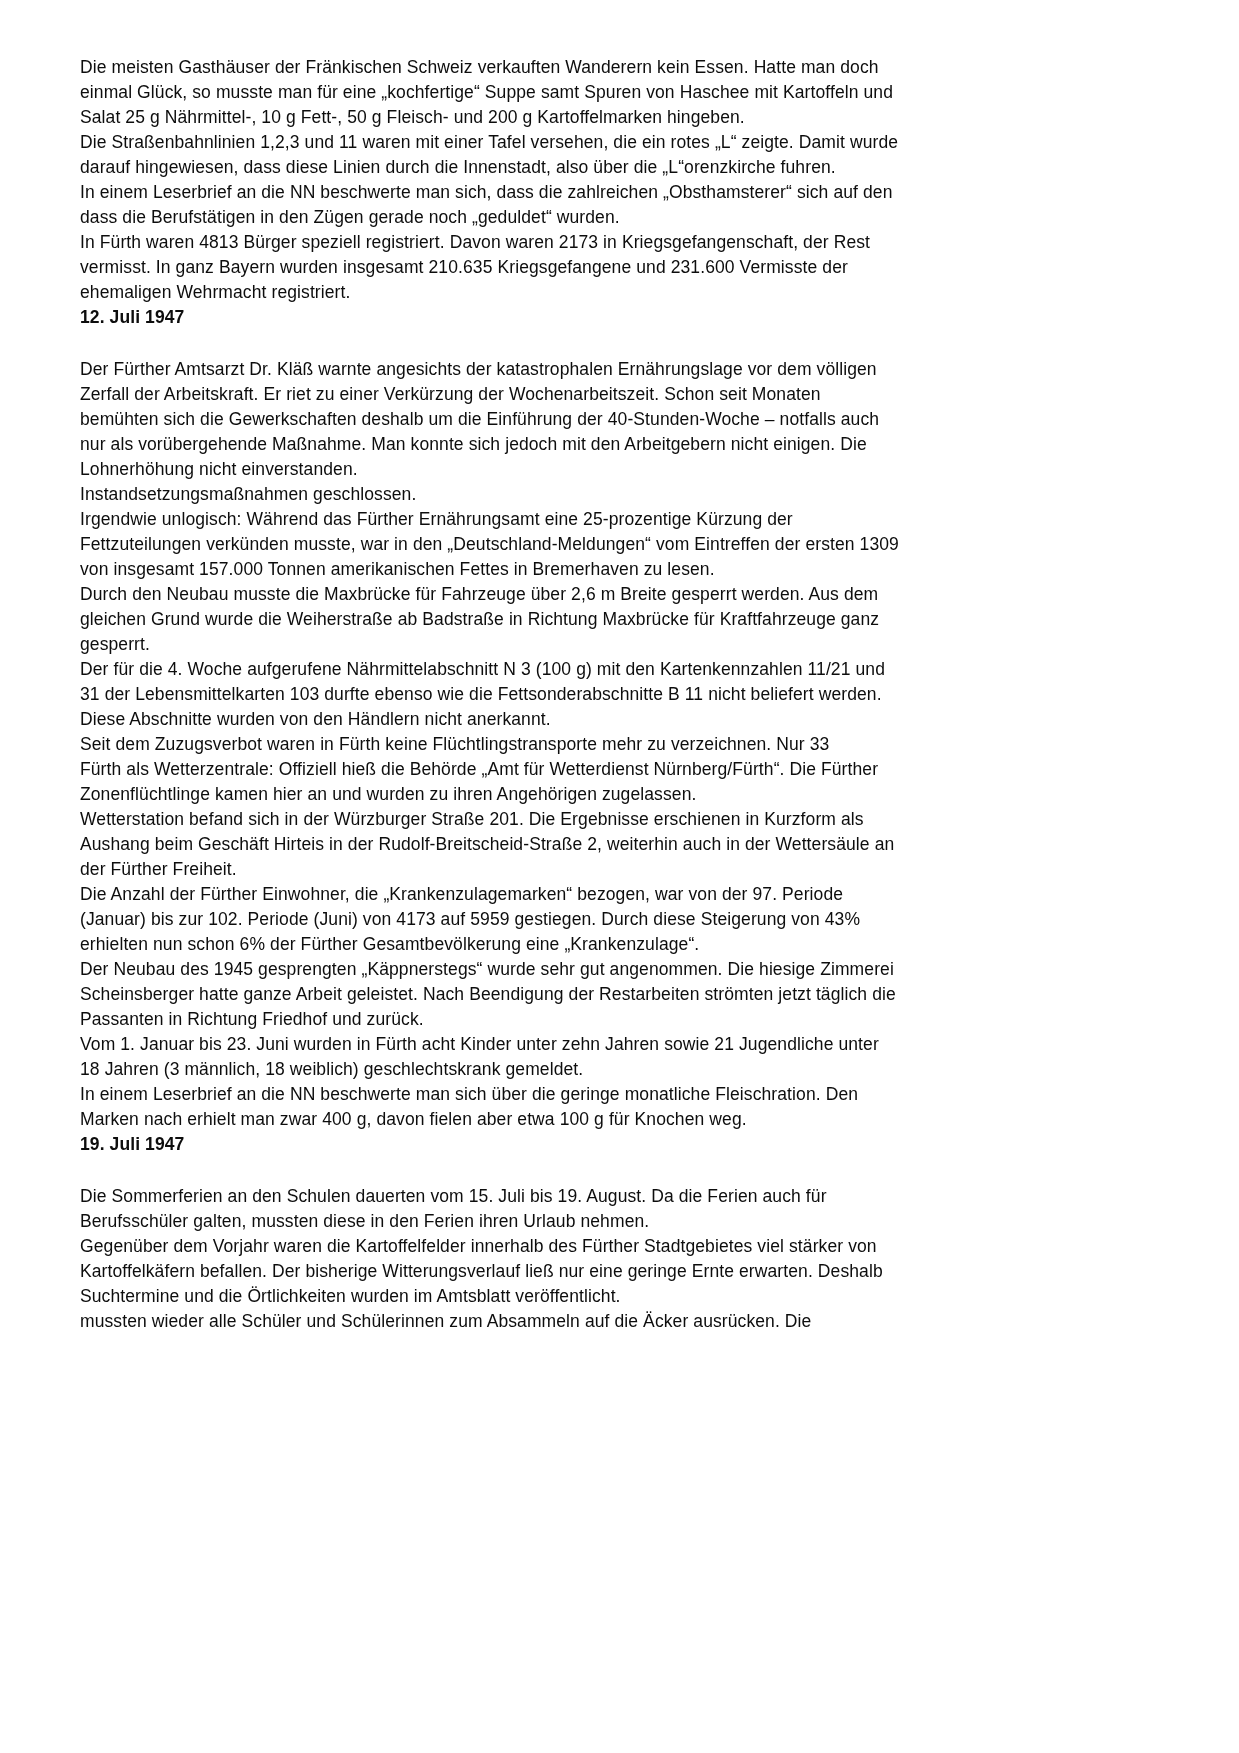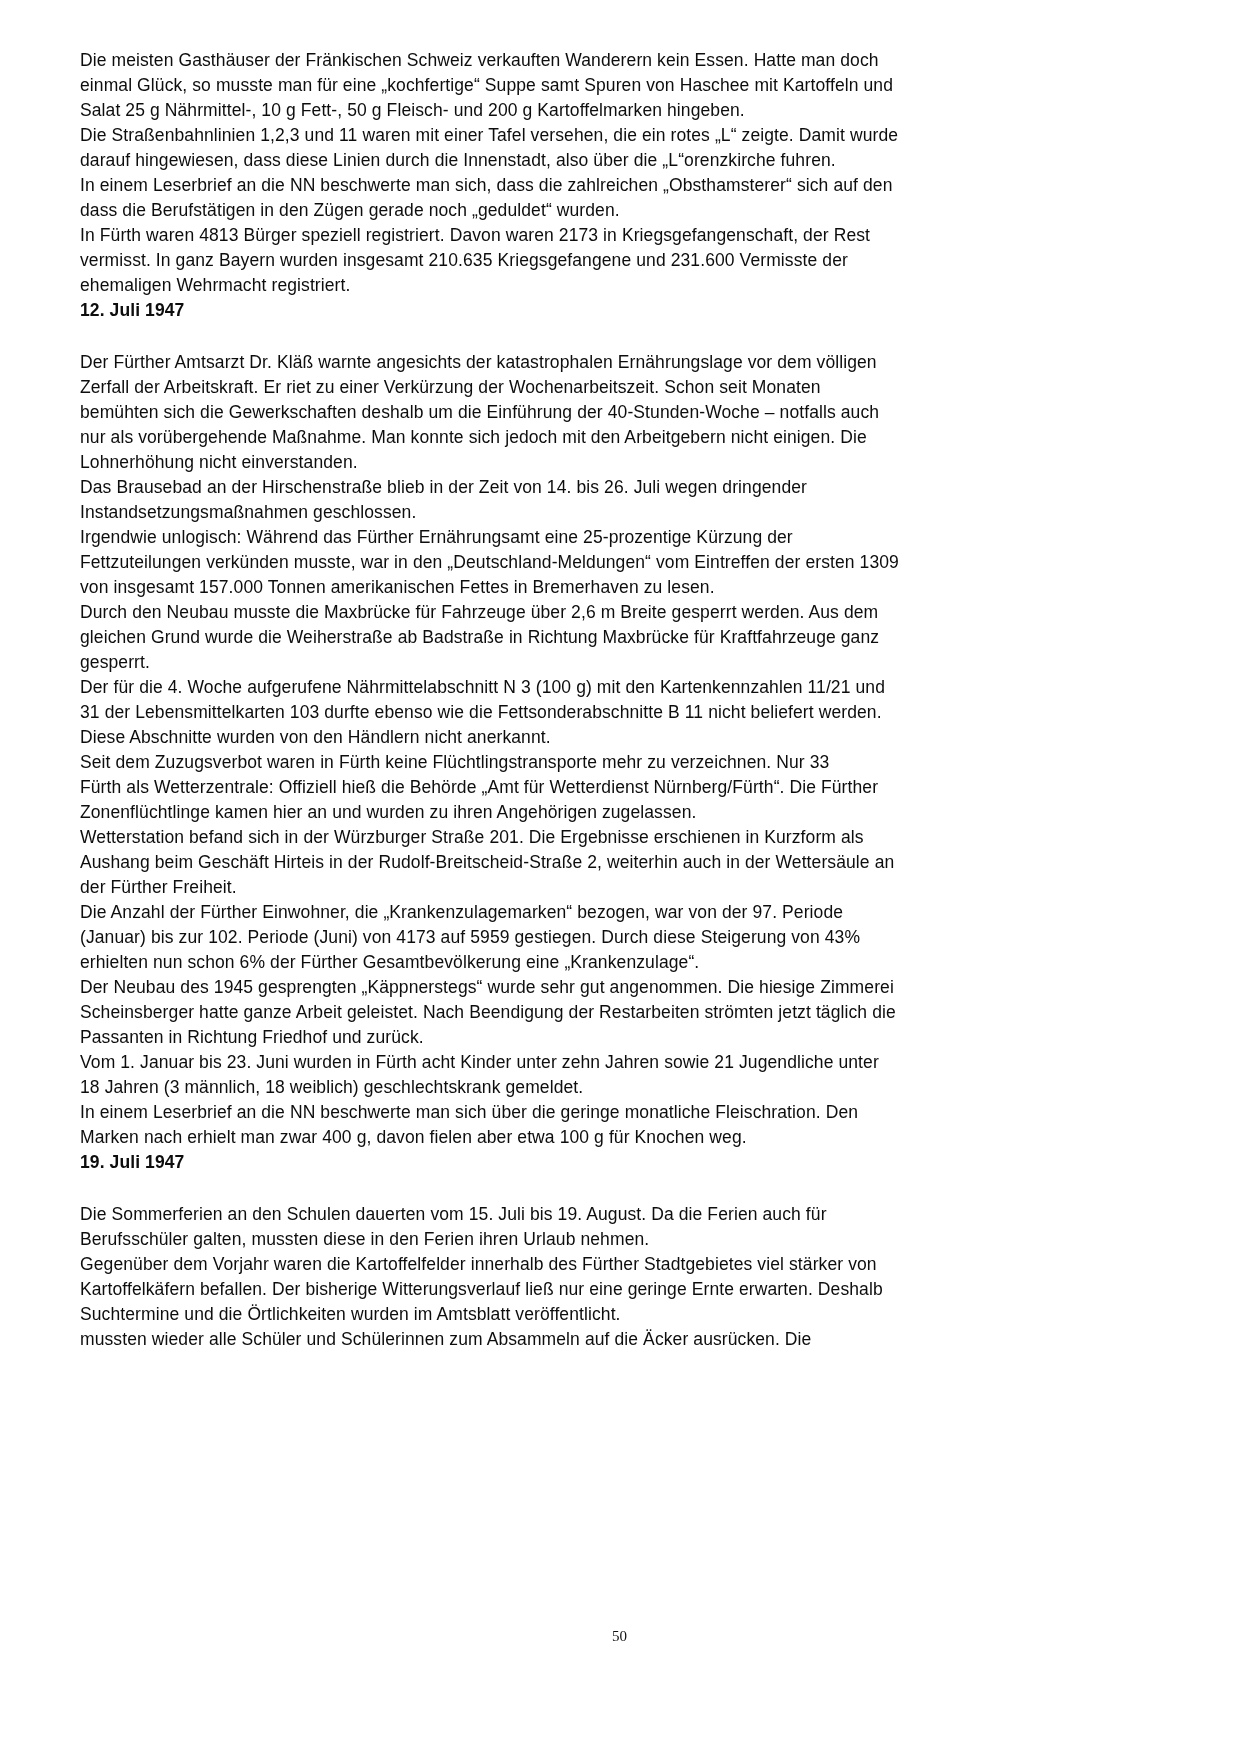--- a/index.html
+++ b/index.html
@@ -11,21 +11,21 @@
     position: relative;
     width: 1239px;
     height: 1753px;
     background: #ffffff;
     color: #0d0d0d;
     font-family: "Liberation Sans", sans-serif;
     overflow: hidden;
   }
   .content {
     position: absolute;
-    top: 48px;
+    top: 55px;
     left: 80px;
     right: 76px;
   }
   .para {
     margin: 0;
   }
   .line {
     font-size: 17.5px;
     line-height: 25px;
     white-space: nowrap;
@@ -66,21 +66,20 @@
         <div class="line">vermisst. In ganz Bayern wurden insgesamt 210.635 Kriegsgefangene und 231.600 Vermisste der</div>
         <div class="line">ehemaligen Wehrmacht registriert.</div>
       </div>
       <div class="heading">12. Juli 1947</div>
       <div class="para">
         <div class="line">Der Fürther Amtsarzt Dr. Kläß warnte angesichts der katastrophalen Ernährungslage vor dem völligen</div>
         <div class="line">Zerfall der Arbeitskraft. Er riet zu einer Verkürzung der Wochenarbeitszeit. Schon seit Monaten</div>
         <div class="line">bemühten sich die Gewerkschaften deshalb um die Einführung der 40-Stunden-Woche – notfalls auch</div>
         <div class="line">nur als vorübergehende Maßnahme. Man konnte sich jedoch mit den Arbeitgebern nicht einigen. Die</div>
         <div class="line">Lohnerhöhung nicht einverstanden.</div>
-        <div class="line">Das Brausebad an der Hirschenstraße blieb in der Zeit von 14. bis 26. Juli wegen dringender</div>
         <div class="line">Instandsetzungsmaßnahmen geschlossen.</div>
         <div class="line">Irgendwie unlogisch: Während das Fürther Ernährungsamt eine 25-prozentige Kürzung der</div>
         <div class="line">Fettzuteilungen verkünden musste, war in den „Deutschland-Meldungen“ vom Eintreffen der ersten 1309</div>
         <div class="line">von insgesamt 157.000 Tonnen amerikanischen Fettes in Bremerhaven zu lesen.</div>
         <div class="line">Durch den Neubau musste die Maxbrücke für Fahrzeuge über 2,6 m Breite gesperrt werden. Aus dem</div>
         <div class="line">gleichen Grund wurde die Weiherstraße ab Badstraße in Richtung Maxbrücke für Kraftfahrzeuge ganz</div>
         <div class="line">gesperrt.</div>
         <div class="line">Der für die 4. Woche aufgerufene Nährmittelabschnitt N 3 (100 g) mit den Kartenkennzahlen 11/21 und</div>
         <div class="line">31 der Lebensmittelkarten 103 durfte ebenso wie die Fettsonderabschnitte B 11 nicht beliefert werden.</div>
         <div class="line">Diese Abschnitte wurden von den Händlern nicht anerkannt.</div>
@@ -106,14 +105,13 @@
       <div class="heading">19. Juli 1947</div>
       <div class="para">
         <div class="line">Die Sommerferien an den Schulen dauerten vom 15. Juli bis 19. August. Da die Ferien auch für</div>
         <div class="line">Berufsschüler galten, mussten diese in den Ferien ihren Urlaub nehmen.</div>
         <div class="line">Gegenüber dem Vorjahr waren die Kartoffelfelder innerhalb des Fürther Stadtgebietes viel stärker von</div>
         <div class="line">Kartoffelkäfern befallen. Der bisherige Witterungsverlauf ließ nur eine geringe Ernte erwarten. Deshalb</div>
         <div class="line">Suchtermine und die Örtlichkeiten wurden im Amtsblatt veröffentlicht.</div>
         <div class="line">mussten wieder alle Schüler und Schülerinnen zum Absammeln auf die Äcker ausrücken. Die</div>
       </div>
     </div>
-  <div class="page-number">50</div>
 </div>
 
 </body></html>

